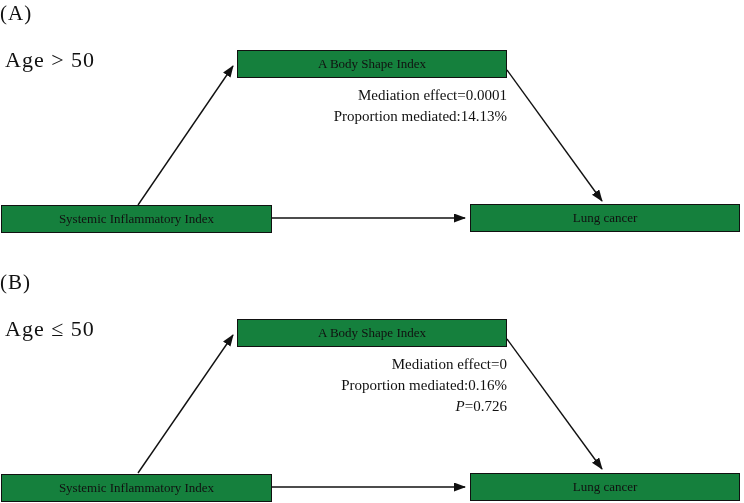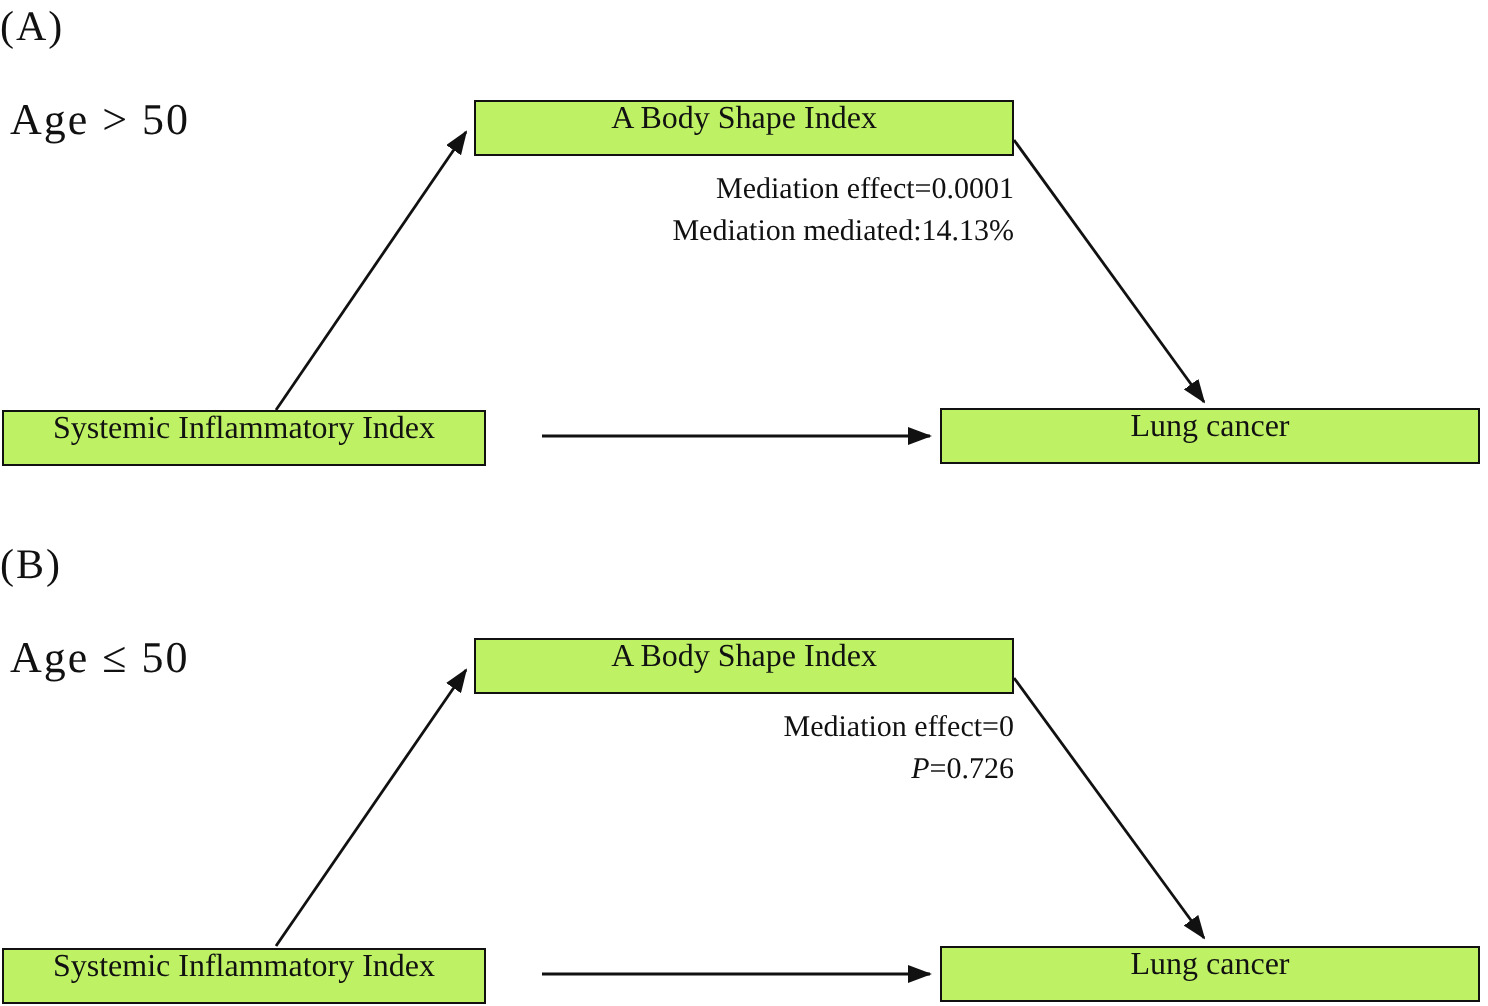--- a/index.html
+++ b/index.html
@@ -39,28 +39,29 @@
     font-size: 22px;
     letter-spacing: 1px;
     font-family: Liberation Serif, serif;
   }
 
   .box {
     position: absolute;
     box-sizing: border-box;
     height: 28px;
     border: 1.7px solid #111111;
-    background: #bef264;
+    background: #15803d;
     display: flex;
+    align-items: center;
     justify-content: center;
-    font-size: 16px;
+    font-size: 13px;
     white-space: nowrap;
   }
   .mediator-box { left: 237px; top: 50px;  width: 270px; }
-  .exposure-box { left: 1px;   top: 205px; width: 242px; }
+  .exposure-box { left: 1px;   top: 205px; width: 271px; }
   .outcome-box  { left: 470px; top: 204px; width: 270px; font-family: Liberation Serif, serif; }
 
   .stats {
     position: absolute;
     left: 237px;
     top: 85px;
     width: 270px;
     text-align: right;
     font-size: 15px;
     line-height: 21px;
@@ -99,21 +100,21 @@
 
     <div class="panel-label">(A)</div>
     <div class="subgroup-label">Age &gt; 50</div>
 
     <div class="box mediator-box">
       <span>A Body Shape Index</span>
     </div>
 
     <div class="stats">
       <div>Mediation effect=0.0001</div>
-      <div>Mediation mediated:14.13%</div>
+      <div>Proportion mediated:14.13%</div>
     </div>
 
     <div class="box exposure-box">
       <span>Systemic Inflammatory Index</span>
     </div>
 
     <div class="box outcome-box">
       <span>Lung cancer</span>
     </div>
   </section>
@@ -127,20 +128,21 @@
 
     <div class="panel-label">(B)</div>
     <div class="subgroup-label">Age ≤ 50</div>
 
     <div class="box mediator-box">
       <span>A Body Shape Index</span>
     </div>
 
     <div class="stats">
       <div>Mediation effect=0</div>
+      <div>Proportion mediated:0.16%</div>
       <div class="pline"><i>P</i><span>=0.726</span></div>
     </div>
 
     <div class="box exposure-box">
       <span>Systemic Inflammatory Index</span>
     </div>
 
     <div class="box outcome-box">
       <span>Lung cancer</span>
     </div>

